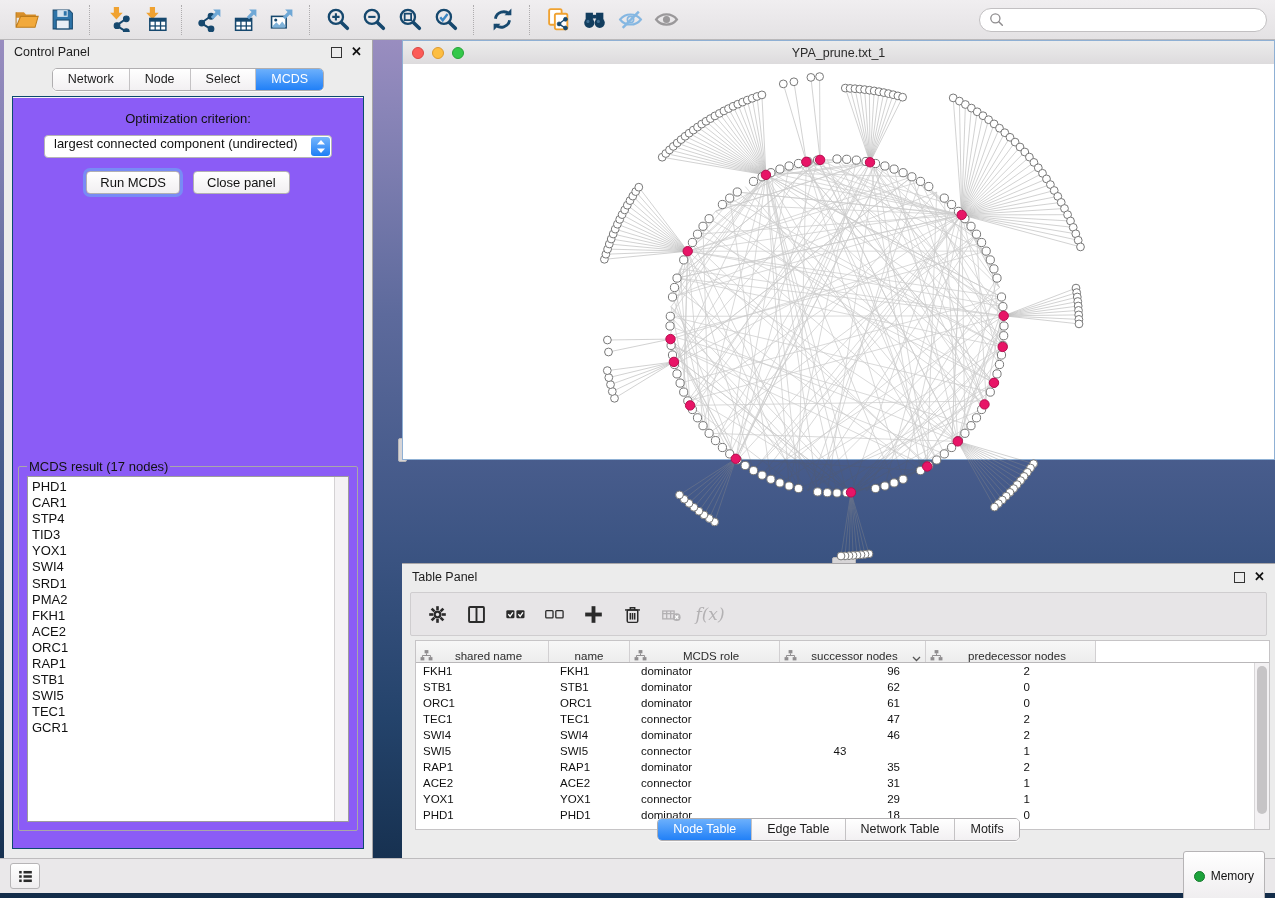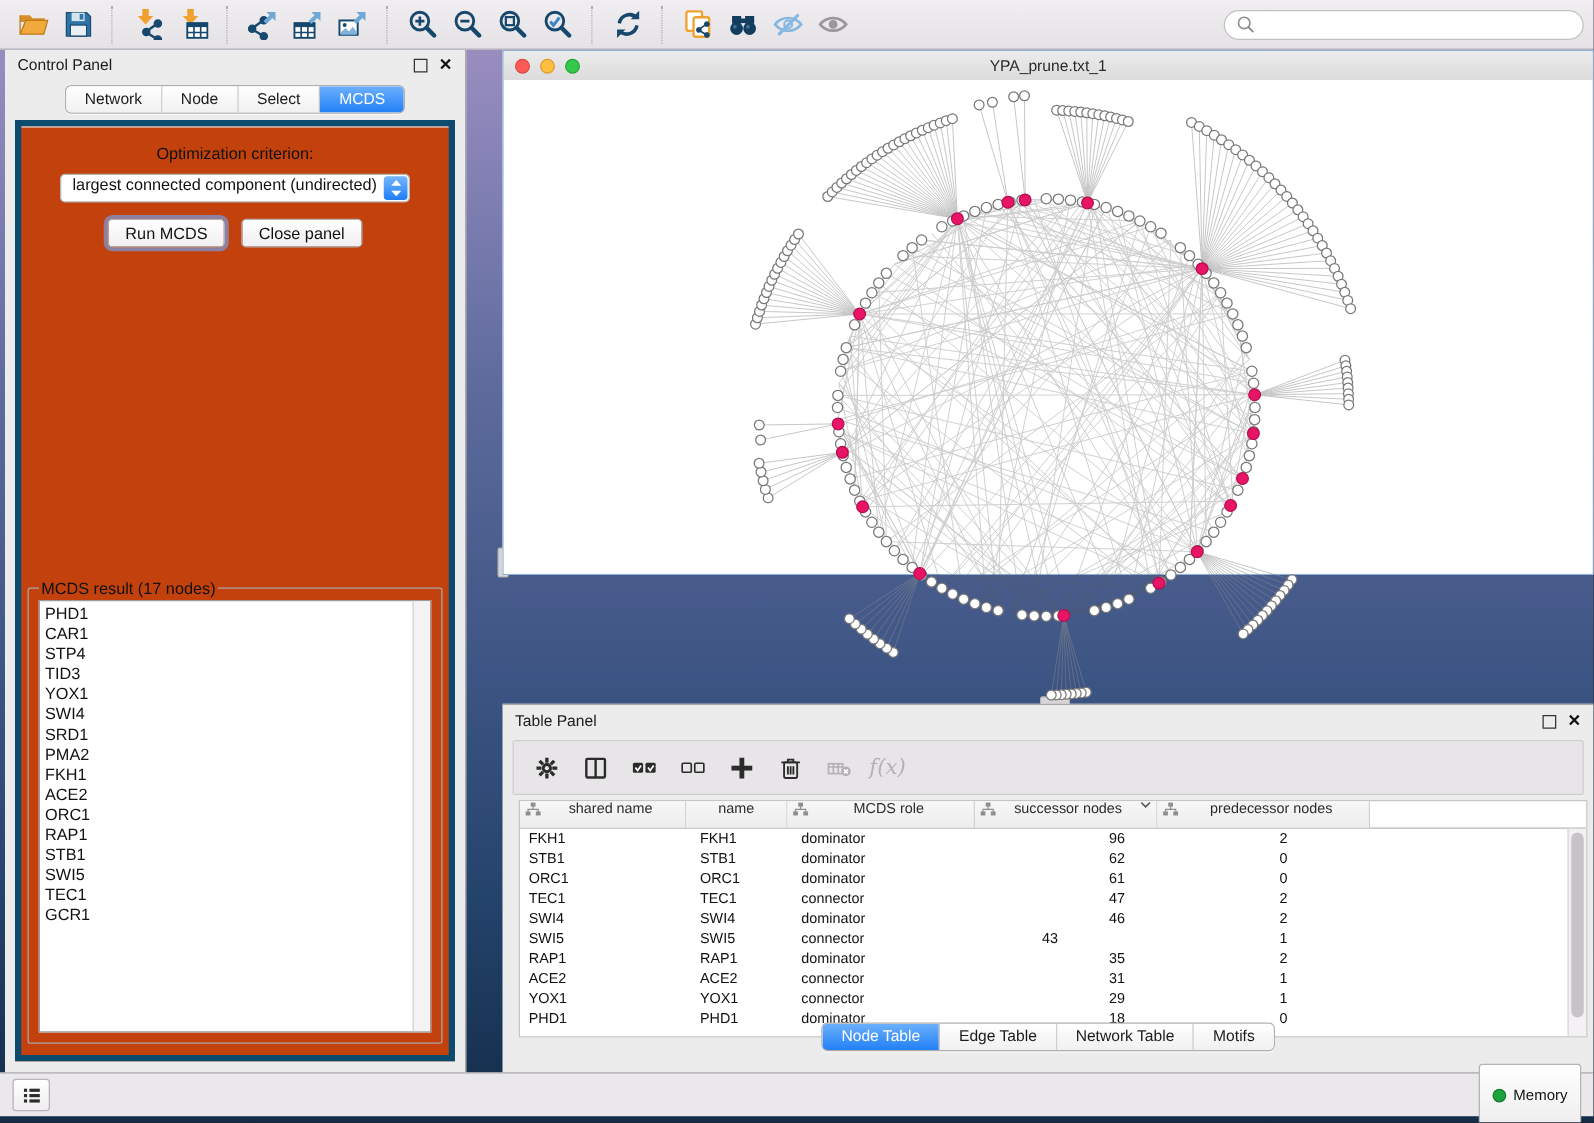--- a/index.html
+++ b/index.html
@@ -23,22 +23,22 @@
   
   #control-panel{position:absolute;left:4px;top:40px;width:369px;height:818px;background:#ececec;
     border-right:1px solid #a8a6a8;box-sizing:border-box;}
   #cp-tabs-row{height:30px;display:flex;justify-content:center;align-items:center;}
   .seg-group{display:flex;height:21px;border:1px solid #b0aeb0;border-radius:5px;overflow:hidden;background:#fdfdfd;
     box-shadow:0 1px 0 rgba(255,255,255,.7);}
   .seg{font-size:12.5px;color:#1c1c1c;display:flex;align-items:center;justify-content:center;padding:0 15px;
     border-right:1px solid #c4c2c4;background:linear-gradient(#fff,#f2f0f2);}
   .seg:last-child{border-right:none;}
   .seg.active{background:linear-gradient(#6cb0fc,#2180f7);color:#fff;}
-  #cp-content{position:absolute;left:8px;right:8px;top:56px;bottom:9px;background:#c2410c;
-    border:5px solid #0c4a6e;box-shadow:inset 0 1px 0 #f6f4f6;}
+  #cp-content{position:absolute;left:8px;right:8px;top:56px;bottom:9px;background:#8b5cf6;
+    border:1px solid #0c4a6e;box-shadow:inset 0 1px 0 #f6f4f6;}
   #opt-label{margin-top:14px;text-align:center;font-size:13px;color:#111;}
   #criterion-select{position:relative;margin:9px 31px 0 31px;height:23px;background:#fff;border:1px solid #b6b4b6;
     border-radius:4px;display:flex;align-items:flex-start;font-size:13px;color:#111;padding-left:9px;box-sizing:border-box;}
   #criterion-spinner{position:absolute;right:1px;top:1px;bottom:1px;width:19px;border-radius:3px;
     background:linear-gradient(#76b6fd,#1e7ef5);display:flex;align-items:center;justify-content:center;}
   #cp-buttons{display:flex;justify-content:center;gap:13px;margin-top:13px;}
   .mac-btn{height:23px;background:linear-gradient(#ffffff,#f1eff1);border:1px solid #b2b0b2;border-radius:4px;
     font-size:13px;color:#111;display:flex;align-items:center;justify-content:center;padding:0 13px;font-family:inherit;}
   .mac-btn.focused{box-shadow:0 0 0 3px rgba(110,165,245,.65);}
   #mcds-fieldset{position:absolute;left:5px;right:5px;top:362px;height:372px;border:1px solid #a9a7a9;
@@ -61,21 +61,21 @@
   
   #table-panel{position:absolute;left:402px;top:563px;right:0;bottom:40px;background:#ececec;
     border-top:1px solid #a8a6a8;box-sizing:border-box;}
   #tbl-toolbar{position:absolute;left:8px;right:8px;top:28px;height:42px;background:#e7e5e7;
     border:1px solid #cfcdcf;border-radius:2px;display:flex;align-items:center;gap:15px;padding-left:14px;}
   .tico{width:24px;height:24px;display:flex;align-items:center;justify-content:center;}
   .tico svg{width:21px;height:21px;}
   #fx-icon{font-family:"DejaVu Serif",serif;font-style:italic;font-size:17px;color:#b3b1b3;}
   #tbl-wrap{position:absolute;left:13px;right:5px;top:76px;bottom:28px;background:#fff;border:1px solid #c6c4c6;overflow:hidden;}
   #tbl-head{display:flex;height:21px;border-bottom:1px solid #b9b7b9;}
-  .hcell{background:linear-gradient(#f7f7f7,#ededed);border-right:1px solid #d2d0d2;display:flex;align-items:flex-start;
+  .hcell{background:linear-gradient(#f7f7f7,#ededed);border-right:1px solid #d2d0d2;display:flex;align-items:flex-end;
     font-size:11.5px;color:#2c2c2c;box-sizing:border-box;padding:0 4px;}
   .hcell .hlabel{flex:1;text-align:center;}
   .tree-icon{width:13px;height:13px;flex:none;}
   #tbl-body{font-size:11.5px;color:#111;}
   .trow{display:flex;height:16px;align-items:center;}
   .tcell{box-sizing:border-box;white-space:nowrap;overflow:hidden;}
   #tbl-vscroll{position:absolute;right:0;top:22px;bottom:0;width:14px;background:#f3f1f3;border-left:1px solid #d8d6d8;}
   #tbl-vthumb{position:absolute;left:2px;right:2px;top:3px;height:148px;background:#c6c4c6;border-radius:5px;}
   #tbl-tabs-row{position:absolute;left:0;right:0;bottom:17px;height:24px;display:flex;justify-content:center;align-items:center;}
   

